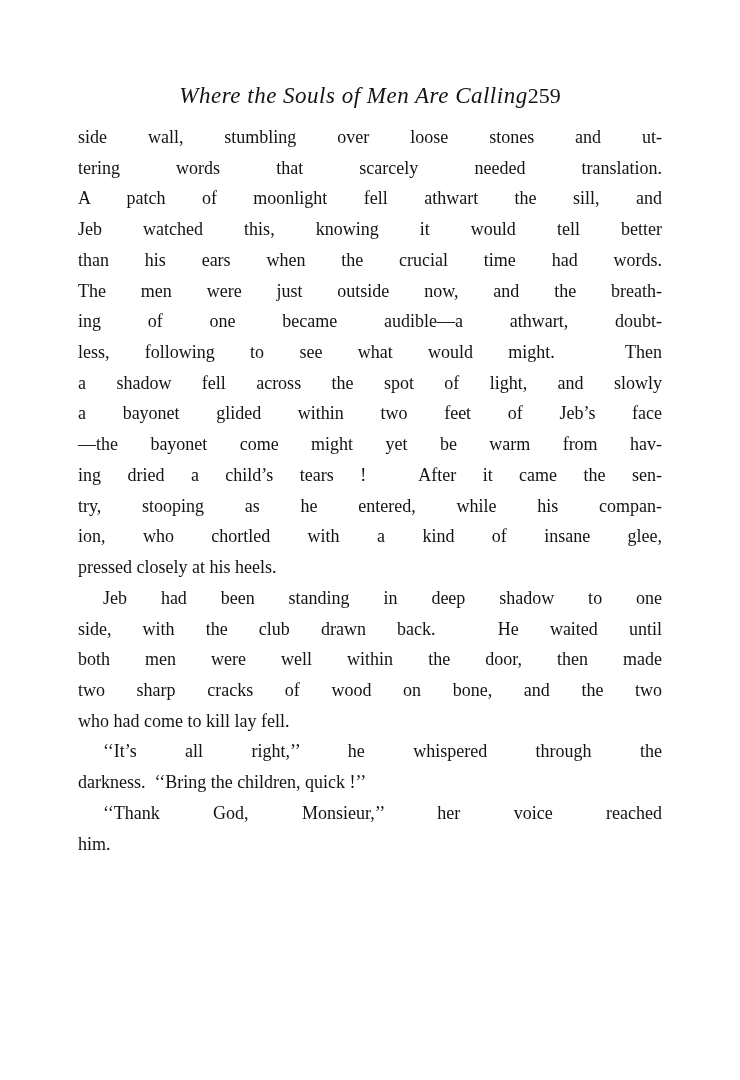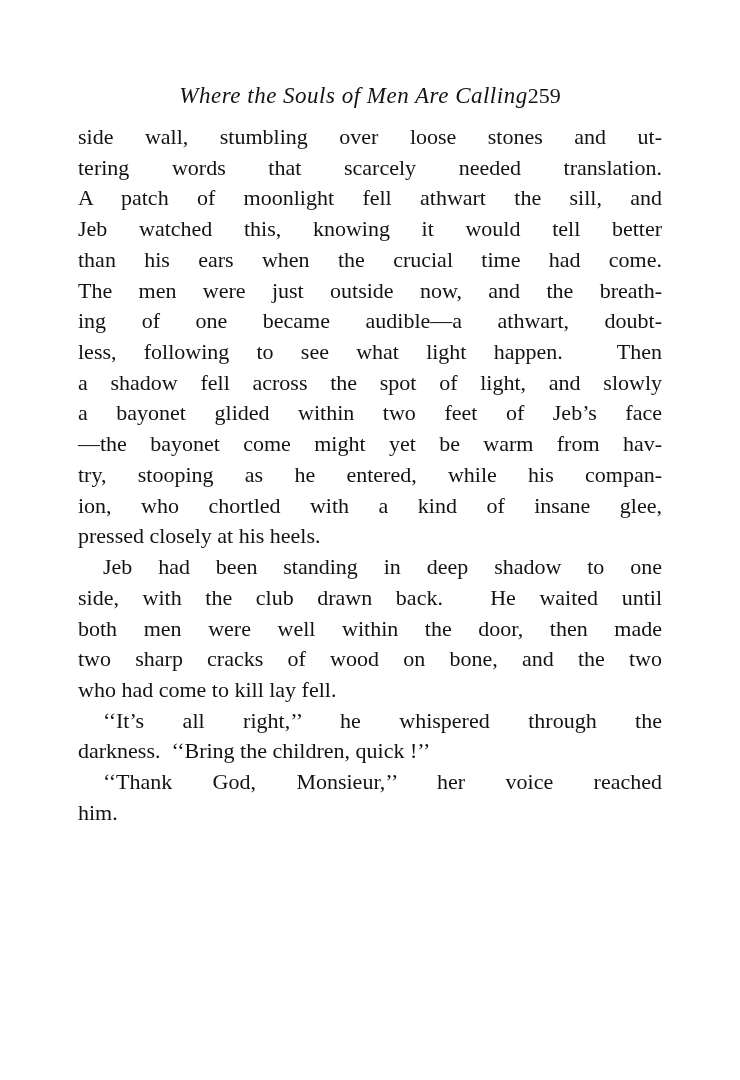--- a/index.html
+++ b/index.html
@@ -42,21 +42,21 @@
     left: 78px;
     width: 584px;
   }
   .para {
     margin: 0;
     padding: 0;
   }
   .line {
     height: 30.72px;
     line-height: 30.72px;
-    font-size: 22px;
+    font-size: 18px;
     text-align: justify;
     text-align-last: justify;
     white-space: pre-wrap;
     overflow: visible;
   }
   .line.para-end {
     text-align-last: left;
   }
   .line.indent {
     text-indent: 25px;
@@ -69,27 +69,28 @@
   <div class="running-head">
     <span class="title">Where the Souls of Men Are Calling</span>
     <span class="folio">259</span>
   </div>
   <div class="text-block">
       <div class="para">
         <div class="line">side wall, stumbling over loose stones and ut-</div>
         <div class="line">tering words that scarcely needed translation.</div>
         <div class="line">A patch of moonlight fell athwart the sill, and</div>
         <div class="line">Jeb watched this, knowing it would tell better</div>
-        <div class="line">than his ears when the crucial time had come.</div>
+        <div class="line">than his ears when the crucial time had words.</div>
         <div class="line">The men were just outside now, and the breath-</div>
         <div class="line">ing of one became audible—a athwart, doubt-</div>
-        <div class="line">less, following to see what light happen.  Then</div>
+        <div class="line">less, following to see what would might.  Then</div>
         <div class="line">a shadow fell across the spot of light, and slowly</div>
         <div class="line">a bayonet glided within two feet of Jeb’s face</div>
         <div class="line">—the bayonet come might yet be warm from hav-</div>
+        <div class="line">ing dried a child’s tears !  After it came the sen-</div>
         <div class="line">try, stooping as he entered, while his compan-</div>
         <div class="line">ion, who chortled with a kind of insane glee,</div>
         <div class="line para-end">pressed closely at his heels.</div>
       </div>
       <div class="para">
         <div class="line indent">Jeb had been standing in deep shadow to one</div>
         <div class="line">side, with the club drawn back.  He waited until</div>
         <div class="line">both men were well within the door, then made</div>
         <div class="line">two sharp cracks of wood on bone, and the two</div>
         <div class="line para-end">who had come to kill lay fell.</div>

